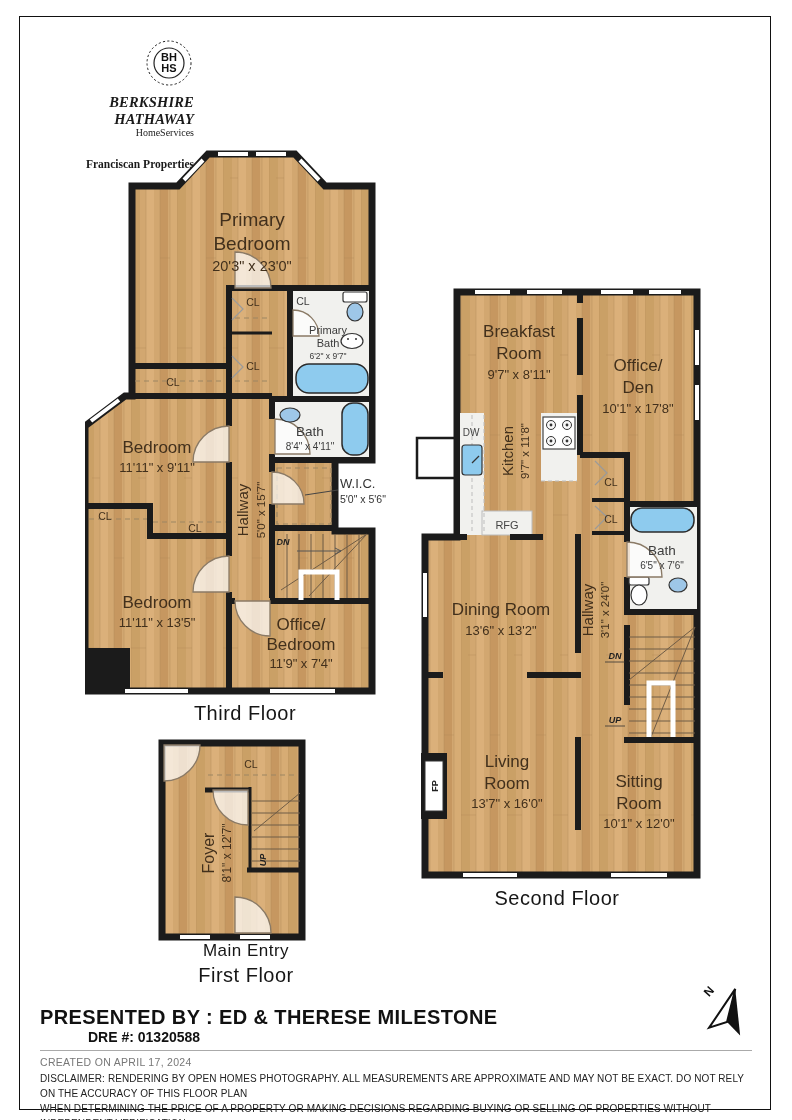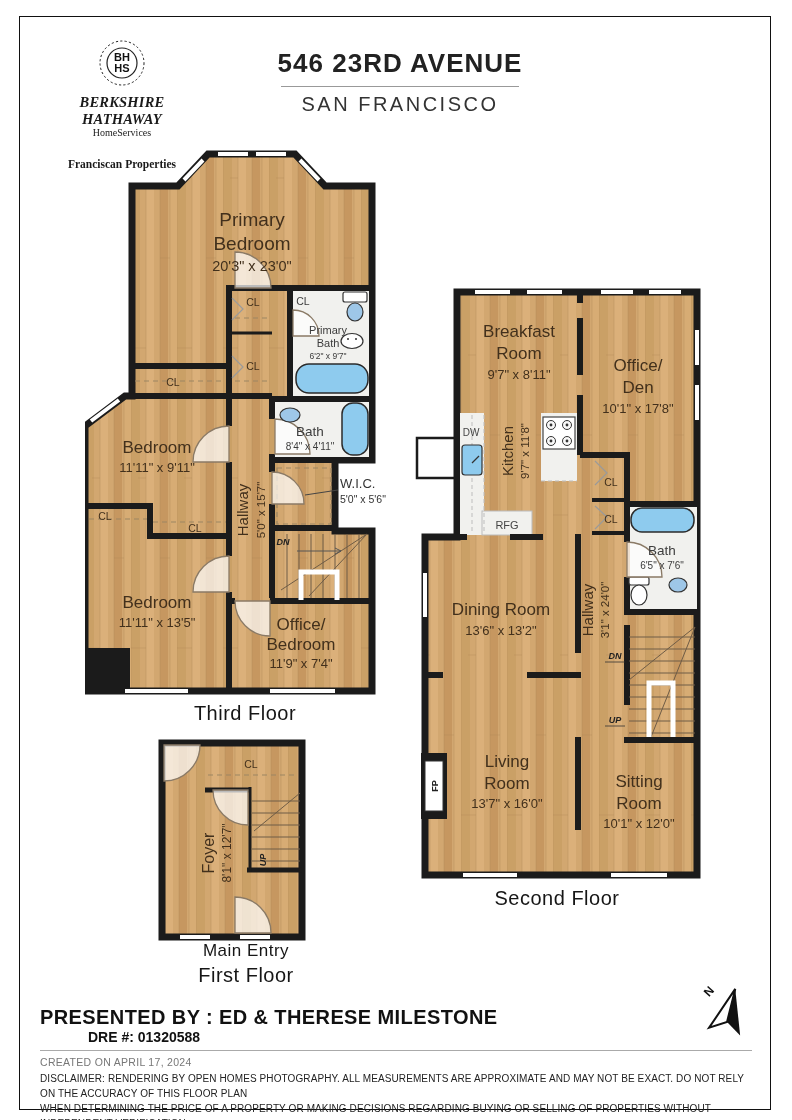--- a/index.html
+++ b/index.html
@@ -1,20 +1,20 @@
 <!DOCTYPE html>
 <html><head>
 <meta charset="utf-8">
 <style>
   html,body{margin:0;padding:0;background:#fff;}
   .page{position:relative;width:792px;height:1120px;background:#fff;overflow:hidden;
         font-family:"Liberation Sans",sans-serif;}
   .frame{position:absolute;left:19px;top:16px;width:750px;height:1092px;border:1.5px solid #111;}
   
-  .logo{position:absolute;left:50px;top:38px;width:144px;text-align:center;color:#1a1a1a;
+  .logo{position:absolute;left:50px;top:38px;width:144px;text-align:right;color:#1a1a1a;
         font-family:"Liberation Serif",serif;}
   .logo .name{font-size:14.5px;font-weight:600;letter-spacing:.2px;margin-top:2px;font-style:italic;}
   .logo .svc{font-size:10px;margin-top:-1px;}
   .logo .div{font-size:11.5px;font-weight:600;margin-top:20px;}
   .titleblock{position:absolute;left:248px;top:48px;width:304px;text-align:center;}
   .addr{font-size:26px;font-weight:700;letter-spacing:1px;color:#222;}
   .titlerule{width:238px;margin:7px auto 6px auto;border-top:1.5px solid #999;}
   .city{font-size:20px;font-weight:400;letter-spacing:2.5px;color:#333;}
   
   .plan{position:absolute;}
@@ -40,25 +40,20 @@
       <circle cx="25" cy="25" r="22" fill="none" stroke="#222" stroke-width="1" stroke-dasharray="2.2,2.2"></circle>
       <circle cx="25" cy="25" r="15" fill="none" stroke="#222" stroke-width="1.2"></circle>
       <text x="25" y="23" text-anchor="middle" font-size="11" font-weight="bold" font-family="Liberation Serif,serif" fill="#111">BH</text>
       <text x="25" y="34" text-anchor="middle" font-size="11" font-weight="bold" font-family="Liberation Serif,serif" fill="#111">HS</text>
     </svg>
     <div class="name">BERKSHIRE HATHAWAY</div>
     <div class="svc">HomeServices</div>
     <div class="div">Franciscan Properties</div>
   </div>
 
-  <div class="titleblock">
-    <div class="addr">546 23RD AVENUE</div>
-    <div class="titlerule"></div>
-    <div class="city">SAN FRANCISCO</div>
-  </div>
 
   <svg class="plan" style="left:85px;top:138px;" width="320" height="600" viewBox="0 0 320 600">
     <defs>
       <pattern id="wd3" width="46" height="300" patternUnits="userSpaceOnUse">
         <rect width="46" height="300" fill="#d2a770"></rect>
         <rect x="0" width="9" height="300" fill="#caa066"></rect>
         <rect x="15" width="8" height="300" fill="#dbb07a"></rect>
         <rect x="29" width="8" height="300" fill="#c69760"></rect>
         <rect x="39" width="7" height="300" fill="#d7ac74"></rect>
         <path d="M0,0 V300 M15,0 V300 M29,0 V300 M39,0 V300" stroke="#a9834f" stroke-width="0.8" opacity="0.45"></path>

